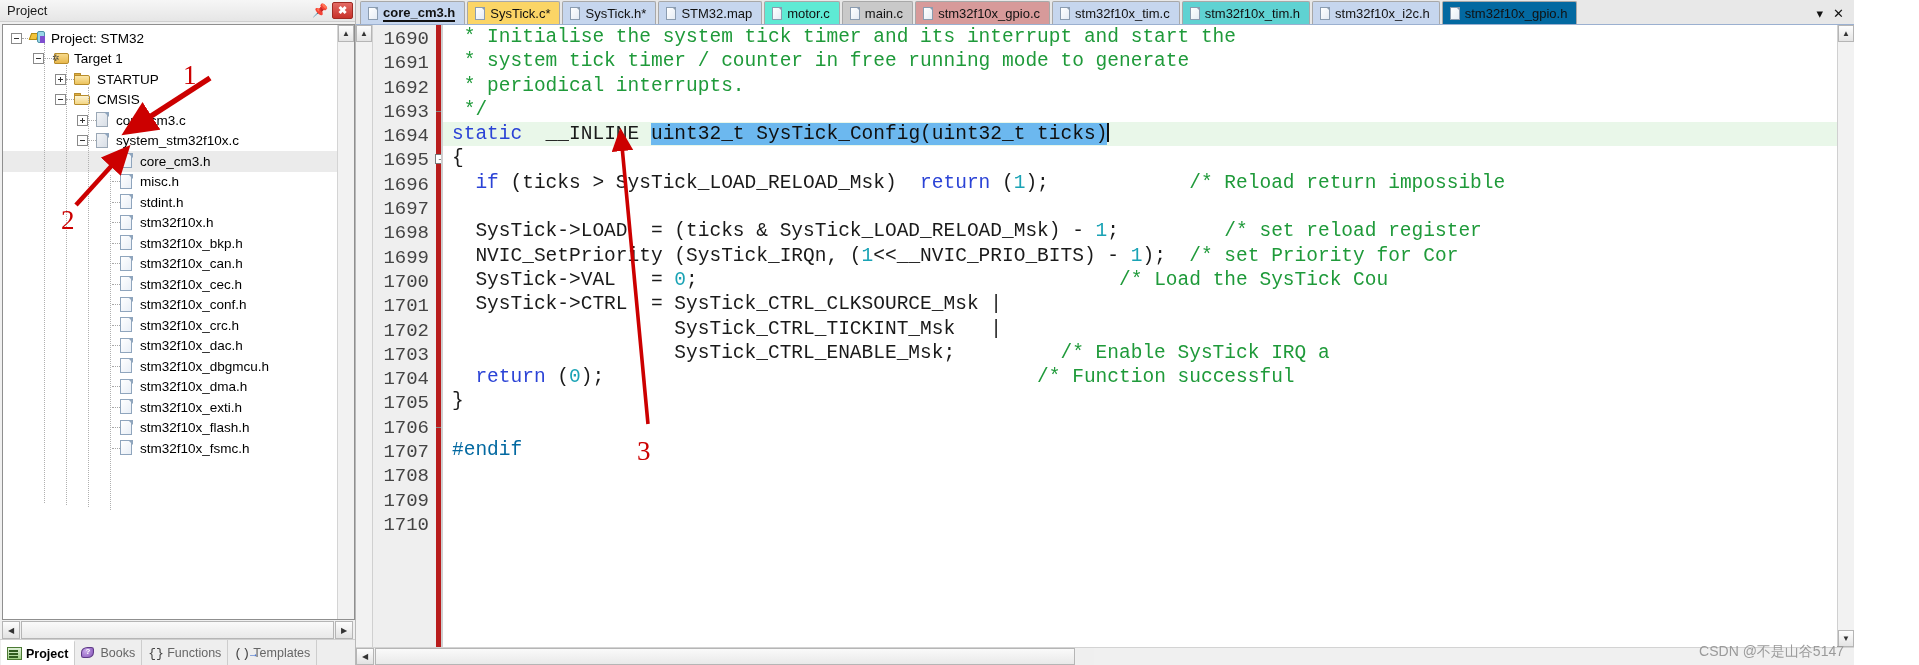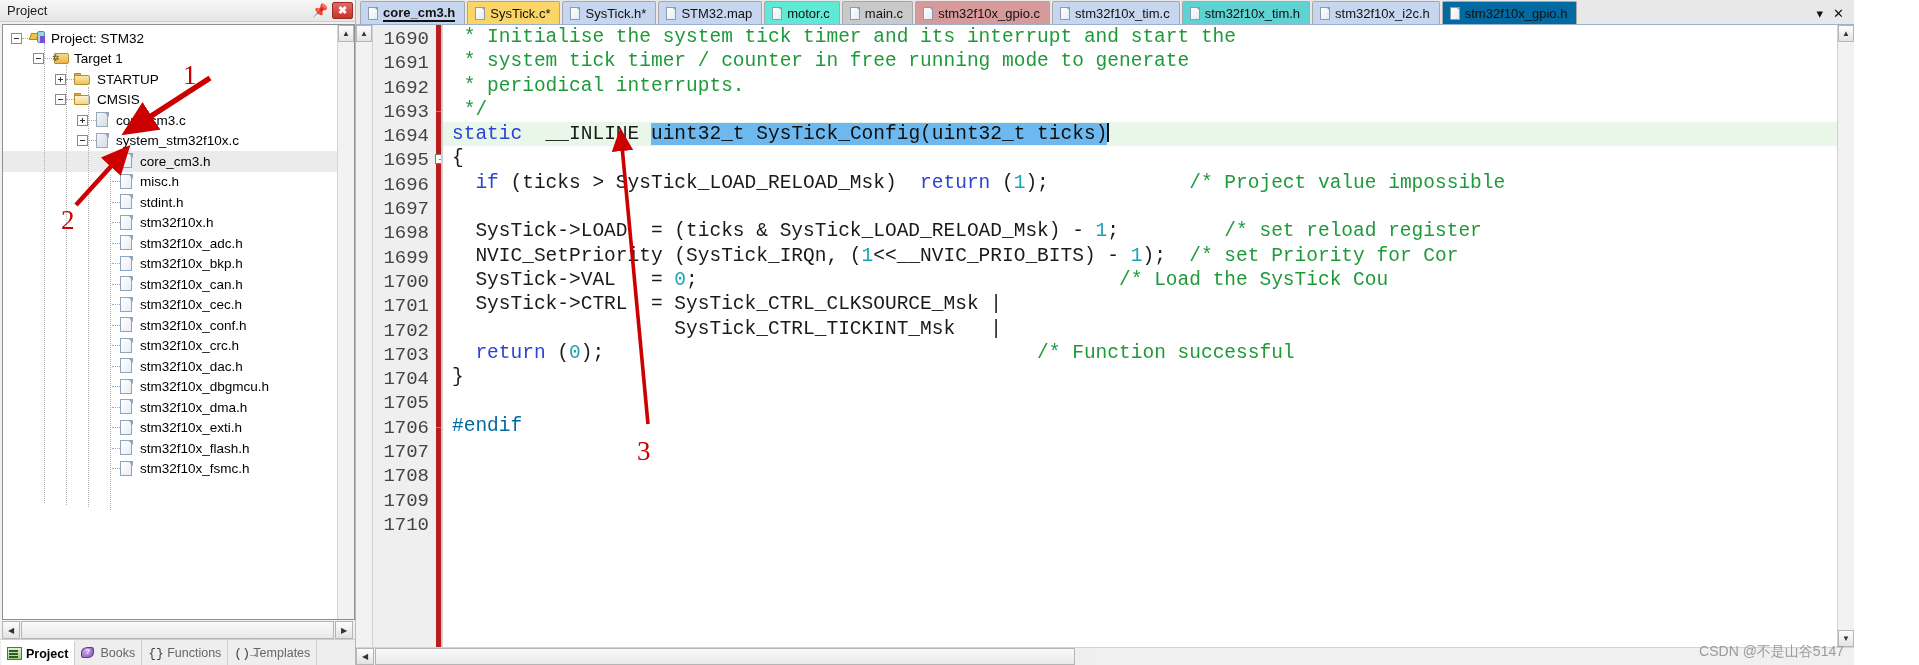--- a/index.html
+++ b/index.html
@@ -554,30 +554,20 @@
           </div>
           <div class="tree-row">
             <span style="display:inline-block;width:96px;flex:0 0 auto"></span>
             <span style="display:inline-block;width:13px;flex:0 0 auto"></span>
             <span class="dotline"></span>
             <span class="icon-box ico-file">
               <span class="pg"></span>
               <span class="fold"></span>
             </span>
             <span class="tree-label">stm32f10x.h</span>
-          </div>
-          <div class="tree-row">
-            <span style="display:inline-block;width:96px;flex:0 0 auto"></span>
-            <span style="display:inline-block;width:13px;flex:0 0 auto"></span>
-            <span class="dotline"></span>
-            <span class="icon-box ico-file">
-              <span class="pg"></span>
-              <span class="fold"></span>
-            </span>
-            <span class="tree-label">stm32f10x_adc.h</span>
           </div>
           <div class="tree-row">
             <span style="display:inline-block;width:96px;flex:0 0 auto"></span>
             <span style="display:inline-block;width:13px;flex:0 0 auto"></span>
             <span class="dotline"></span>
             <span class="icon-box ico-file">
               <span class="pg"></span>
               <span class="fold"></span>
             </span>
             <span class="tree-label">stm32f10x_bkp.h</span>
@@ -841,27 +831,28 @@
             <div class="gline">1709</div>
             <div class="gline">1710</div>
           </div>
         <div class="code-col" id="code-col">
             <div class="codeline"><span class="cmt"> * Initialise the system tick timer and its interrupt and start the</span></div>
             <div class="codeline"><span class="cmt"> * system tick timer / counter in free running mode to generate</span></div>
             <div class="codeline"><span class="cmt"> * periodical interrupts.</span></div>
             <div class="codeline"><span class="cmt"> */</span></div>
             <div class="codeline highlight-row"><span class="kw">static</span><span>  __INLINE </span><span class="sel">uint32_t SysTick_Config(uint32_t ticks)</span><span class="caret"></span></div>
             <div class="codeline"><span>{</span></div>
-            <div class="codeline"><span>  </span><span class="kw">if</span><span> (ticks &gt; SysTick_LOAD_RELOAD_Msk)  </span><span class="kw">return</span><span> (</span><span class="num">1</span><span>);            </span><span class="cmt">/* Project value impossible</span></div>
+            <div class="codeline"><span>  </span><span class="kw">if</span><span> (ticks &gt; SysTick_LOAD_RELOAD_Msk)  </span><span class="kw">return</span><span> (</span><span class="num">1</span><span>);            </span><span class="cmt">/* Reload return impossible</span></div>
             <div class="codeline"><span></span></div>
             <div class="codeline"><span>  SysTick-&gt;LOAD  = (ticks &amp; SysTick_LOAD_RELOAD_Msk) - </span><span class="num">1</span><span>;         </span><span class="cmt">/* set reload register</span></div>
             <div class="codeline"><span>  NVIC_SetPriority (SysTick_IRQn, (</span><span class="num">1</span><span>&lt;&lt;__NVIC_PRIO_BITS) - </span><span class="num">1</span><span>);  </span><span class="cmt">/* set Priority for Cor</span></div>
             <div class="codeline"><span>  SysTick-&gt;VAL   = </span><span class="num">0</span><span>;                                    </span><span class="cmt">/* Load the SysTick Cou</span></div>
             <div class="codeline"><span>  SysTick-&gt;CTRL  = SysTick_CTRL_CLKSOURCE_Msk |</span></div>
             <div class="codeline"><span>                   SysTick_CTRL_TICKINT_Msk   |</span></div>
+            <div class="codeline"><span>                   SysTick_CTRL_ENABLE_Msk;         </span><span class="cmt">/* Enable SysTick IRQ a</span></div>
             <div class="codeline"><span>  </span><span class="kw">return</span><span> (</span><span class="num">0</span><span>);                                     </span><span class="cmt">/* Function successful </span></div>
             <div class="codeline"><span>}</span></div>
             <div class="codeline"><span></span></div>
             <div class="codeline"><span class="pp">#endif</span></div>
             <div class="codeline"><span></span></div>
             <div class="codeline"><span></span></div>
             <div class="codeline"><span></span></div>
           </div>
       </div>
 

